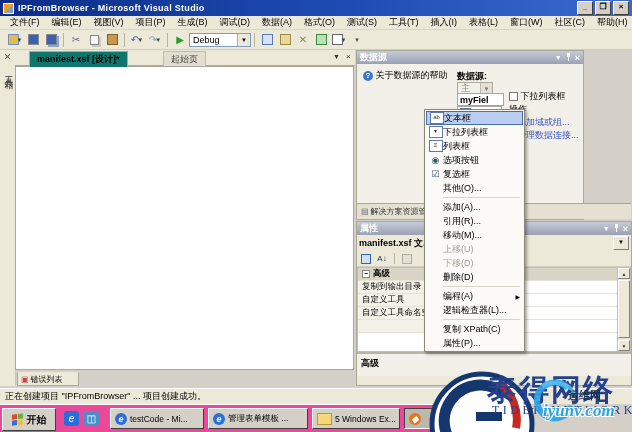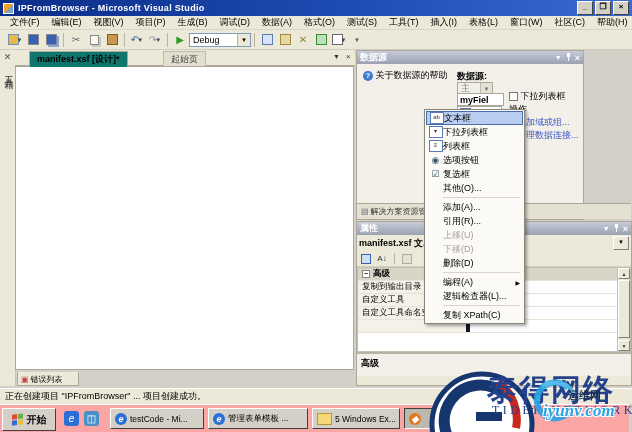--- a/index.html
+++ b/index.html
@@ -96,21 +96,21 @@
   .mi .mic{width:15px;height:12px;display:flex;align-items:center;justify-content:center;font-size:7px;flex:none;}
   .mi.hl{background:#b9cdf0;border:1px solid #4a6ca8;box-sizing:border-box;}
   .mi.dis{color:#a8a49a;}
   .msep{height:1px;background:#d8d4c8;margin:2px 3px 2px 17px;}
   .subarr{position:absolute;right:3px;font-size:6px;}
   .icbox{width:12px;height:10px;border:1px solid #5a7ab0;background:#fff;font-size:6px;line-height:9px;text-align:center;color:#333;overflow:hidden;}
   
   .statusbar{left:0;top:388px;width:632px;height:16px;background:#ece9d8;border-top:1px solid #fff;
     display:flex;align-items:center;padding-left:5px;box-sizing:border-box;font-size:9px;}
   
-  .taskbar{left:0;top:404px;width:629px;height:28px;background:#fca5a5;border-top:1px solid #fff;box-sizing:border-box;}
+  .taskbar{left:0;top:404px;width:528px;height:28px;background:#ec4899;border-top:1px solid #fff;box-sizing:border-box;}
   .startbtn{position:absolute;left:2px;top:3px;width:52px;height:21px;background:#d4d0c8;border:1px solid;
     border-color:#fff #404040 #404040 #fff;display:flex;align-items:center;justify-content:center;gap:3px;
     font-weight:bold;font-size:10px;}
   .flag{width:12px;height:12px;display:grid;grid-template-columns:5px 5px;grid-template-rows:5px 5px;gap:1px;transform:skewY(-6deg);}
   .flag i{display:block;}
   .qlico{position:absolute;top:6px;width:15px;height:15px;border-radius:3px;font-size:10px;text-align:center;line-height:15px;color:#fff;}
   .taskbtn{position:absolute;top:3px;height:21px;background:#d4d0c8;border:1px solid;border-color:#fff #404040 #404040 #fff;
     display:flex;align-items:center;padding:0 4px;font-size:8.5px;white-space:nowrap;overflow:hidden;box-sizing:border-box;gap:3px;}
   .taskbtn.pressed{background:#bdb8ae;border-color:#404040 #fff #fff #404040;}
   .eico{width:12px;height:12px;border-radius:50%;background:#2a6fd8;color:#fff;font-size:9px;font-weight:bold;
@@ -361,20 +361,24 @@
   </div>
   <div class="msep"></div>
   <div class="mi">
     <span class="mic"></span>
     <span>添加(A)...</span>
   </div>
   <div class="mi">
     <span class="mic"></span>
     <span>引用(R)...</span>
   </div>
+  <div class="mi">
+    <span class="mic"></span>
+    <span>移动(M)...</span>
+  </div>
   <div class="mi dis">
     <span class="mic"></span>
     <span>上移(U)</span>
   </div>
   <div class="mi dis">
     <span class="mic"></span>
     <span>下移(D)</span>
   </div>
   <div class="mi">
     <span class="mic"></span>
@@ -387,20 +391,24 @@
     <span class="subarr">▶</span>
   </div>
   <div class="mi">
     <span class="mic"></span>
     <span>逻辑检查器(L)...</span>
   </div>
   <div class="msep"></div>
   <div class="mi">
     <span class="mic"></span>
     <span>复制 XPath(C)</span>
+  </div>
+  <div class="mi">
+    <span class="mic"></span>
+    <span>属性(P)...</span>
   </div>
 </div>
 
 <div class="abs statusbar">
   <span>正在创建项目 "IPFromBrowser" ... 项目创建成功。</span>
 </div>
 
 <div class="abs taskbar">
   <div class="startbtn">
     <span class="flag">

